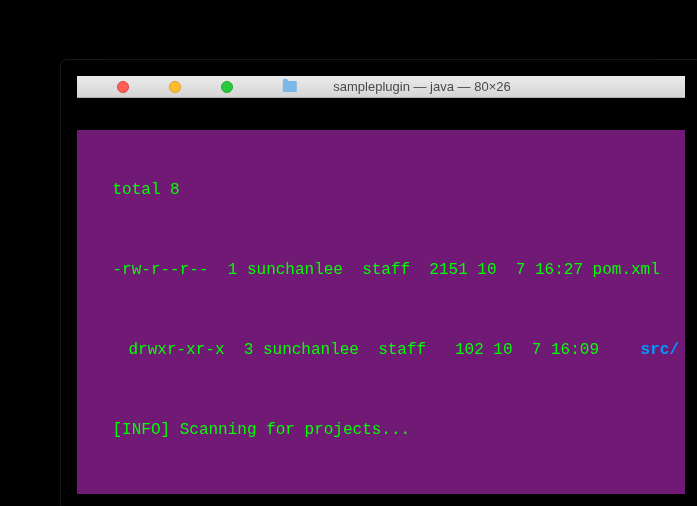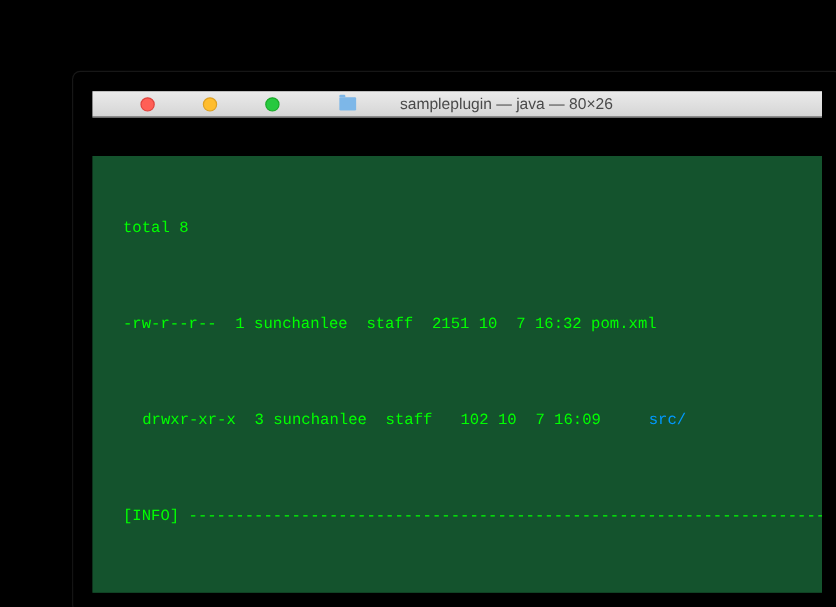--- a/index.html
+++ b/index.html
@@ -66,51 +66,52 @@
       position: absolute;
       top: -2px;
       left: 0;
       width: 5px;
       height: 2px;
       background: #7db7e8;
       border-radius: 1px 1px 0 0;
     }
     .terminal-body {
       flex: 1;
-      background: #14532d;
-      padding: 4px 10px;
+      background: #701a75;
+      padding: 4px 20px;
       font-family: Menlo, Monaco, "Courier New", monospace;
-      font-size: 13px;
+      font-size: 16px;
       line-height: 16px;
       color: #00ff00;
       white-space: pre;
       overflow: hidden;
     }
     .line { white-space: pre; }
-    .src { color: #0099ff; }
+    .src { color: #0099ff; font-weight: bold; }
   </style>
 </head>
 <body>
 
 <div class="window">
   <div class="titlebar">
     <div class="traffic-lights">
       <div class="light close"></div>
       <div class="light min"></div>
       <div class="light max"></div>
     </div>
     <div class="title-center">
       <div class="folder-icon"></div>
       <span>sampleplugin — java — 80×26</span>
     </div>
   </div>
   <div class="terminal-body">
     <div class="line">total 8</div>
-    <div class="line">-rw-r--r--  1 sunchanlee  staff  2151 10  7 16:32 pom.xml</div>
+    <div class="line">-rw-r--r--  1 sunchanlee  staff  2151 10  7 16:27 pom.xml</div>
     <div class="line"><span>drwxr-xr-x  3 sunchanlee  staff   102 10  7 16:09 </span><span class="src">src/</span></div>
+    <div class="line">[INFO] Scanning for projects...</div>
     <div class="line">[INFO] ------------------------------------------------------------------------</div>
     
     
     
     
     
     
     
     
     

